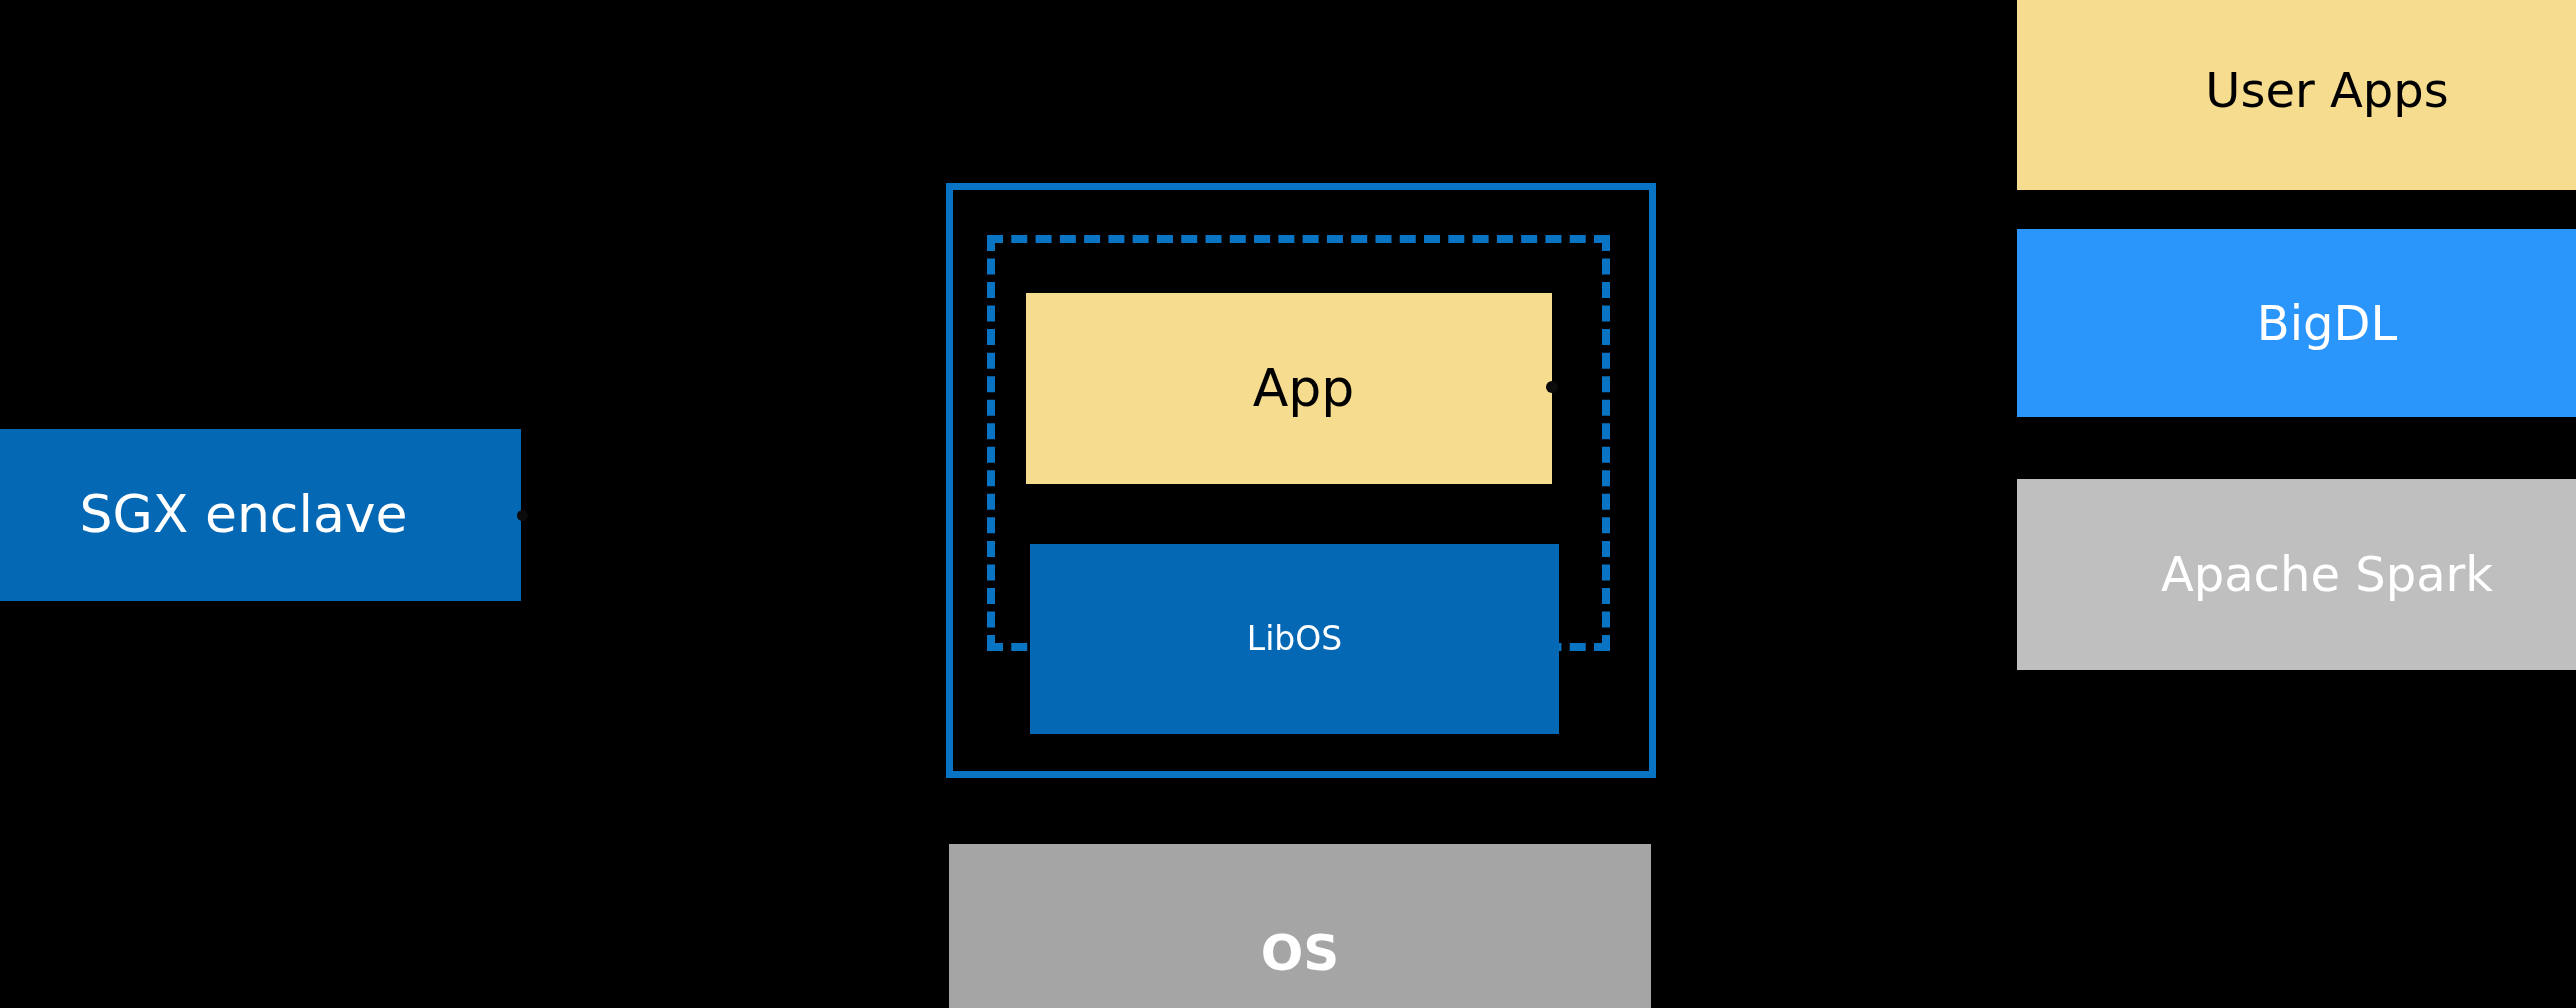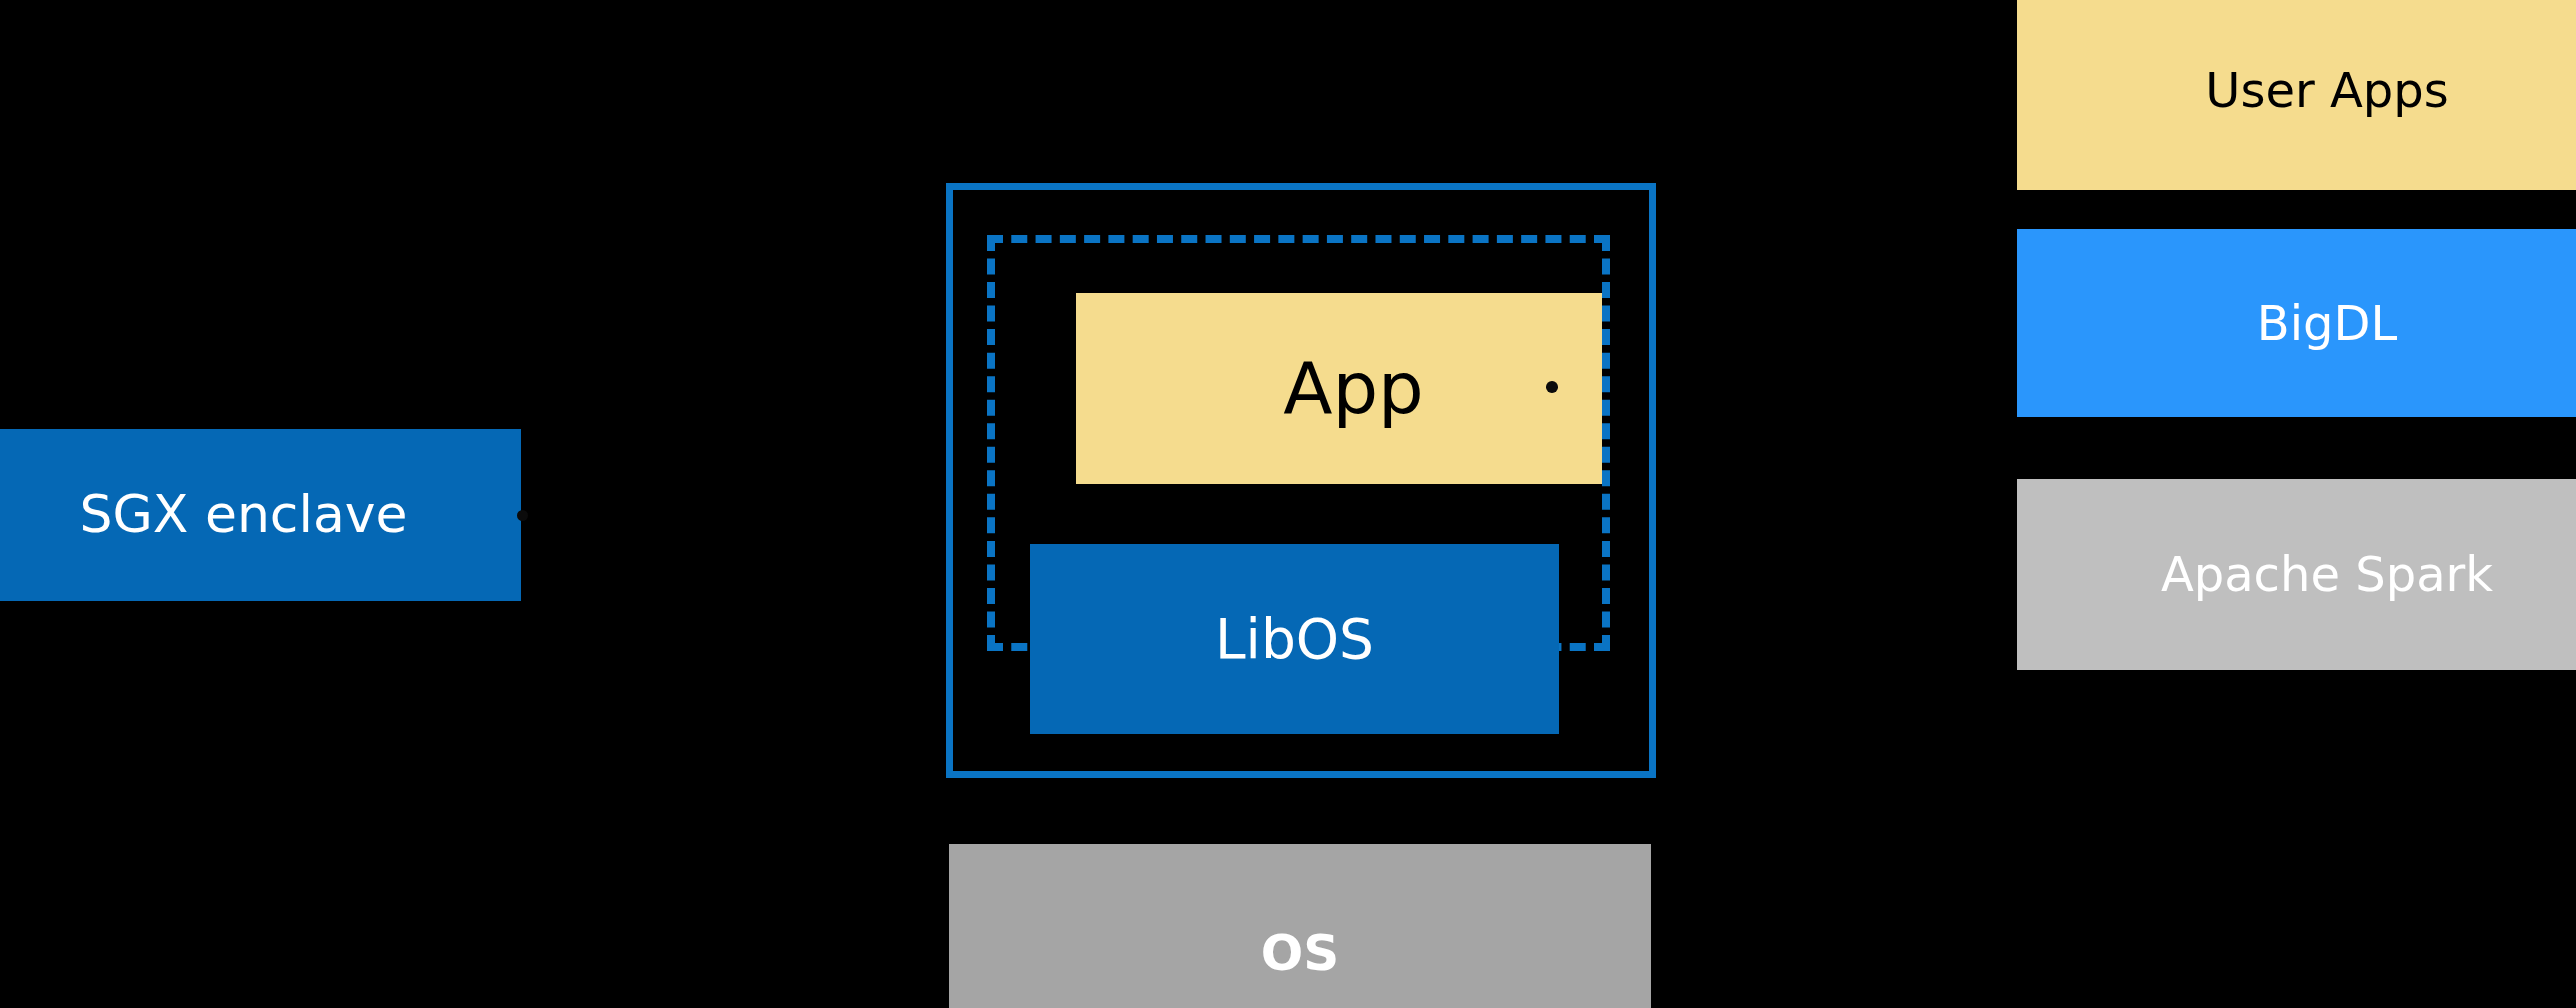--- a/index.html
+++ b/index.html
@@ -64,46 +64,46 @@
     position: absolute;
     left: 987px;
     top: 235px;
     width: 623px;
     height: 416px;
     border: 8.4px dashed #0A74C4;
     box-sizing: border-box;
   }
 
   #app-box {
-    left: 1076px;
+    left: 1026px;
     top: 293px;
     width: 526px;
     height: 191px;
     background: #F5DC8E;
     color: #000000;
-    font-size: 72px;
+    font-size: 52px;
     padding-left: 29px;
   }
   #app-leader-dot {
     position: absolute;
     left: 1546px;
     top: 381px;
     width: 11.7px;
     height: 11.7px;
     border-radius: 50%;
     background: #0b0b0b;
   }
   #libos-box {
     left: 1030px;
     top: 544px;
     width: 529px;
     height: 190px;
     background: #0568B5;
     color: #FFFFFF;
-    font-size: 55px;
+    font-size: 33px;
   }
 
   
   #os-box {
     left: 949px;
     top: 844px;
     width: 702px;
     height: 218px;
     background: #A5A5A5;
     color: #FFFFFF;

